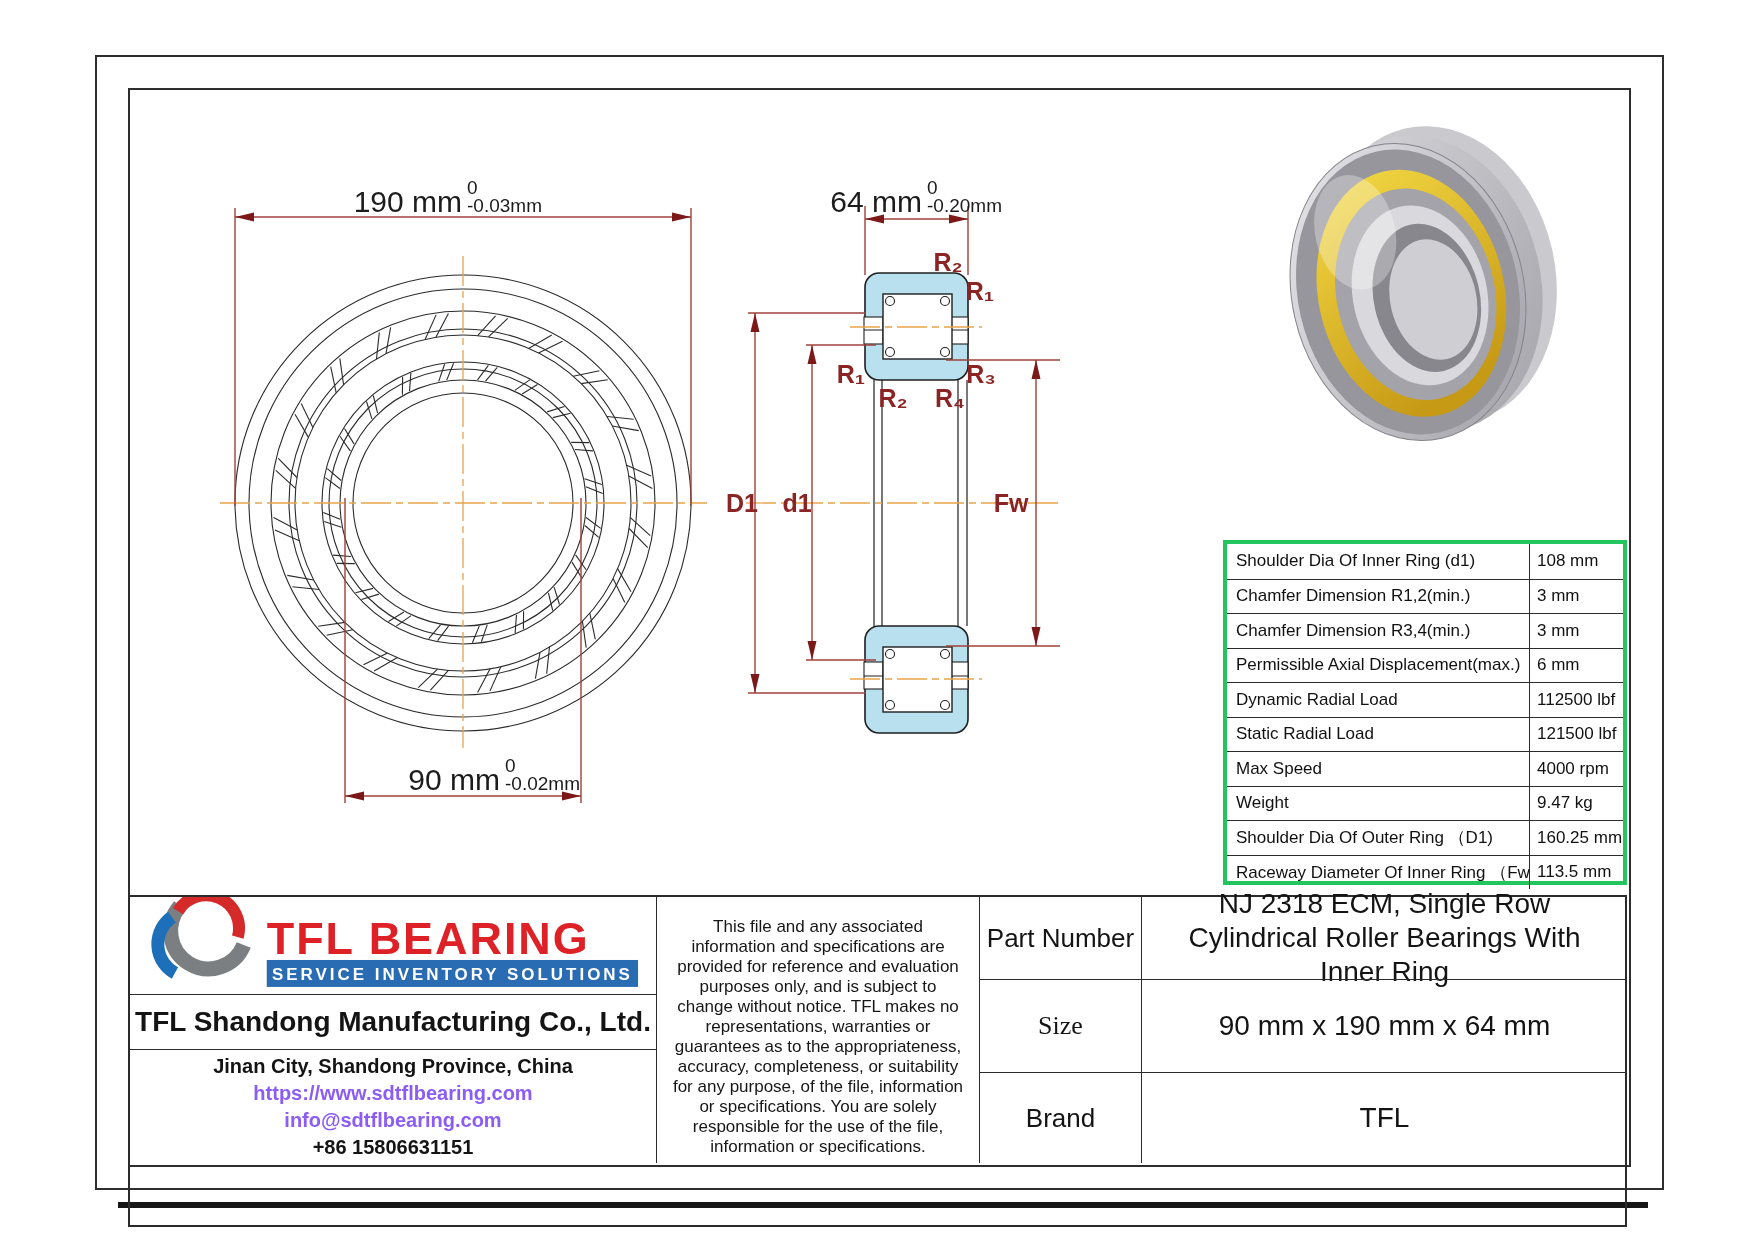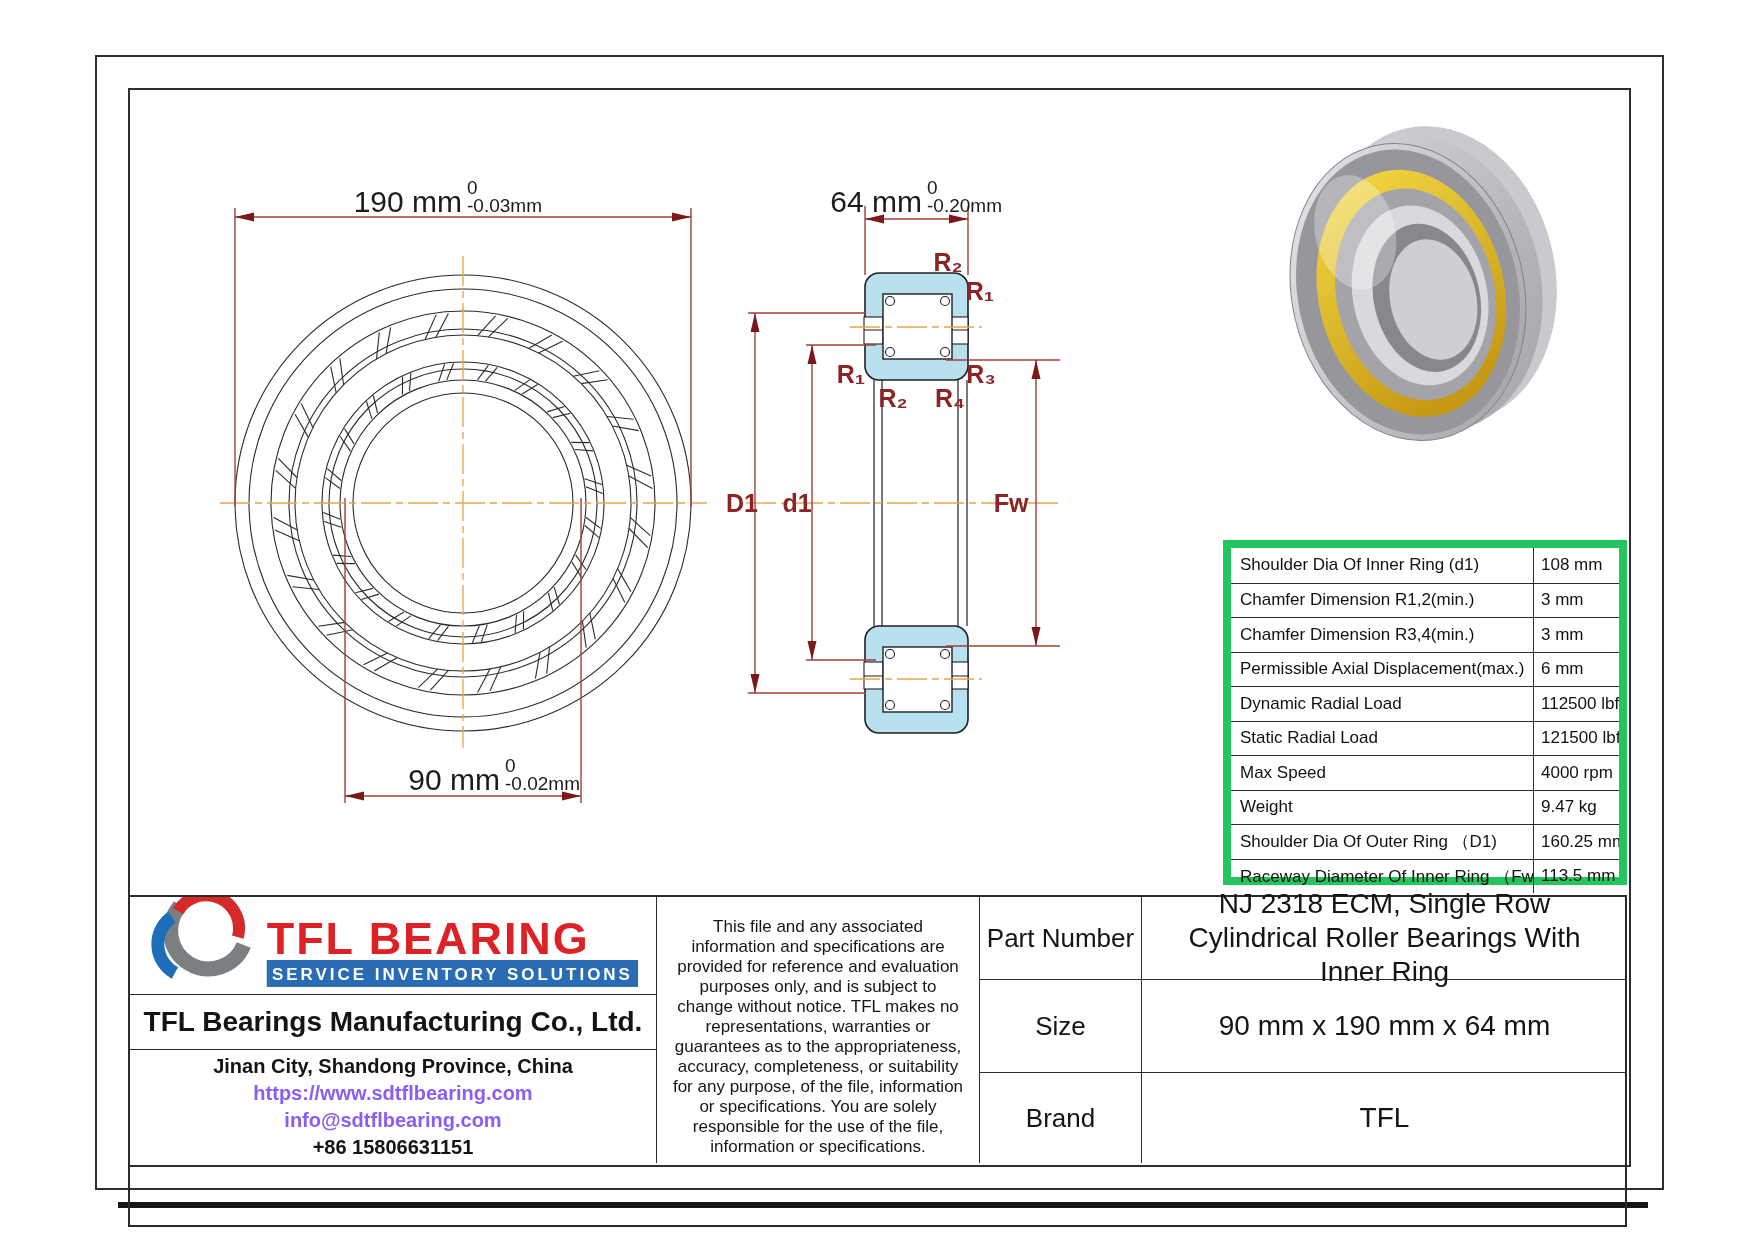--- a/index.html
+++ b/index.html
@@ -7,21 +7,21 @@
          font-family:"Liberation Sans","DejaVu Sans",sans-serif;color:#111;}
   .frame{position:absolute;border:2px solid #2e2e2e;}
   .abs{position:absolute;}
   svg text{font-family:"Liberation Sans","DejaVu Sans",sans-serif;}
   .dimmain{font-size:30px;fill:#1c1c1c;}
   .dimtol{font-size:19px;fill:#1c1c1c;}
   .redlab{font-size:25px;font-weight:bold;fill:#8b2424;}
   
   .spec{position:absolute;left:1223px;top:540px;width:404px;height:345px;
         display:grid;grid-template-columns:302px 1fr;grid-template-rows:repeat(10,34.5px);
-        border:8px solid #22c55e;box-sizing:border-box;}
+        border:4px solid #22c55e;box-sizing:border-box;}
   .spec div{border-top:1.5px solid #2b2b2b;display:flex;align-items:center;
         font-size:17px;box-sizing:border-box;padding-left:9px;white-space:nowrap;overflow:hidden;}
   .spec div.r0{border-top:none;}
   .spec .val{border-left:1.5px solid #2b2b2b;padding-left:7px;}
   
   .tblock{position:absolute;left:128px;top:895px;width:1499px;height:332px;
           border:2px solid #2b2b2b;box-sizing:border-box;}
   .cell{position:absolute;box-sizing:border-box;display:flex;align-items:center;justify-content:center;}
   .bR{border-right:1.5px solid #2b2b2b;} .bT{border-top:1.5px solid #2b2b2b;}
   .company{font-size:28px;font-weight:bold;color:#141414;}
@@ -310,35 +310,35 @@
           <path d="M 50 9 A 38 38 0 1 0 114 48" stroke="#7c7f82" stroke-width="15"></path>
           <path d="M 42 20 A 33 33 0 0 0 45 76" stroke="#1c6fb8" stroke-width="13"></path>
           <path d="M 48 14 A 33 33 0 0 1 108 40" stroke="#d42a2a" stroke-width="12"></path>
         </g>
         <text x="137" y="57" class="wm" style="font-size:45px;font-weight:bold;fill:#dd2127;letter-spacing:2px;">TFL BEARING</text>
         <rect x="137" y="63" width="372" height="27" fill="#2a6cb3"></rect>
         <text x="323" y="83" text-anchor="middle" style="font-size:17px;font-weight:bold;fill:#ffffff;letter-spacing:3px;">SERVICE INVENTORY SOLUTIONS</text>
       </svg>
     </div>
 
-    <div class="cell bR bT company" style="left:0;top:97px;width:527px;height:55px;">TFL Bearings Manufacturing Co., Ltd.</div>
+    <div class="cell bR bT company" style="left:0;top:97px;width:527px;height:55px;">TFL Shandong Manufacturing Co., Ltd.</div>
 
     <div class="cell bR bT contact" style="left:0;top:152px;width:527px;height:114px;">
       <span>Jinan City, Shandong Province, China</span>
       <span class="lnk">https://www.sdtflbearing.com</span>
       <span class="lnk">info@sdtflbearing.com</span>
       <span>+86 15806631151</span>
     </div>
 
     <div class="cell bR" style="left:527px;top:0;width:323px;height:266px;">
       <div class="disc" style="width:296px;">This file and any associated information and specifications are provided for reference and evaluation purposes only, and is subject to change without notice. TFL makes no representations, warranties or guarantees as to the appropriateness, accuracy, completeness, or suitability for any purpose, of the file, information or specifications.  You are solely responsible for the use of the file, information or specifications.</div>
     </div>
 
     <div class="cell bR flabel" style="left:850px;top:0;width:162px;height:82px;">Part Number</div>
-    <div class="cell bR bT flabel" style="left:850px;top:82px;width:162px;height:93px;">Size</div>
+    <div class="cell bR bT flabel" style="left:850px;top:82px;width:162px;height:93px;font-family:Liberation Serif, serif;">Size</div>
     <div class="cell bR bT flabel" style="left:850px;top:175px;width:162px;height:91px;">Brand</div>
 
     <div class="cell fvalue" style="left:1012px;top:0;width:485px;height:82px;padding:0 20px;">NJ 2318 ECM, Single Row Cylindrical Roller Bearings With Inner Ring</div>
     <div class="cell bT fvalue" style="left:1012px;top:82px;width:485px;height:93px;">90 mm x 190 mm x 64 mm</div>
     <div class="cell bT fvalue" style="left:1012px;top:175px;width:485px;height:91px;">TFL</div>
   </div>
 
 </div>
 
 </body></html>

